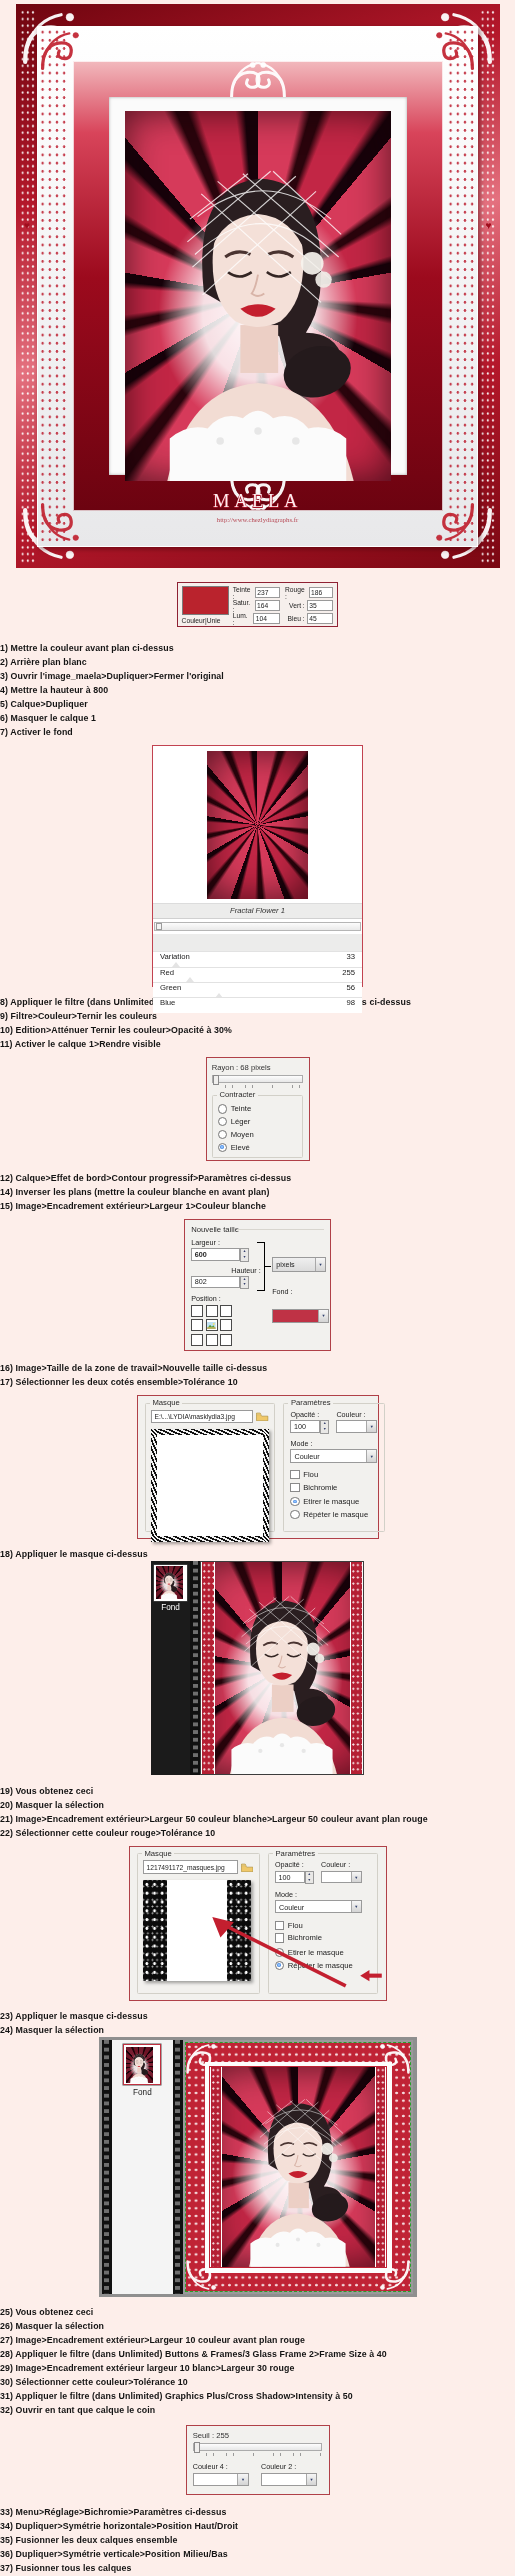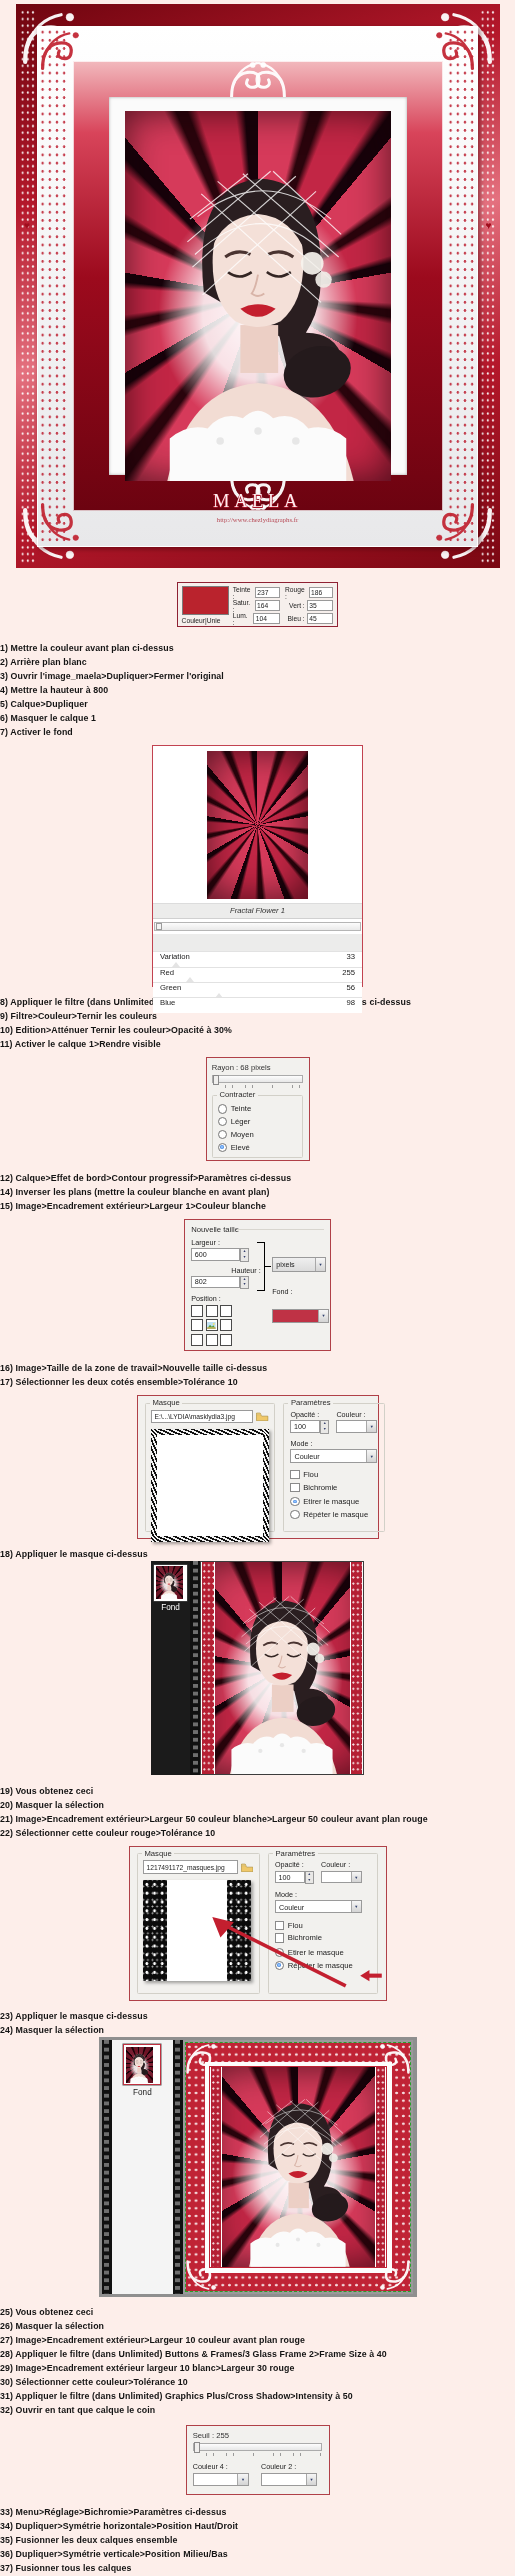--- a/index.html
+++ b/index.html
@@ -386,21 +386,21 @@
     <div class="step">15) Image&gt;Encadrement extérieur&gt;Largeur 1&gt;Couleur blanche</div>
   </div>
 
   <div id="size-dlg" class="dlg">
     <div class="sz-inner">
       <span class="sz-legend">Nouvelle taille</span>
       <div class="sz-rule"></div>
       <div style="margin-top:4.1px;">
         <div class="sz-lab">Largeur :</div>
         <div class="sz-fieldrow">
-          <div class="field" style="width:49px;height:12.4px;">600</div>
+          <div class="field" style="width:49px;height:12.4px;font-weight:bold;">600</div>
           <div class="spinner" style="height:13.4px;">
               <span>▲</span>
               <span>▼</span>
             </div>
         </div>
         <div class="sz-lab" style="margin-top:4.1px;padding-left:40px;">Hauteur :</div>
         <div class="sz-fieldrow">
           <div class="field" style="width:49px;height:12.4px;">802</div>
           <div class="spinner" style="height:13.4px;">
               <span>▲</span>

